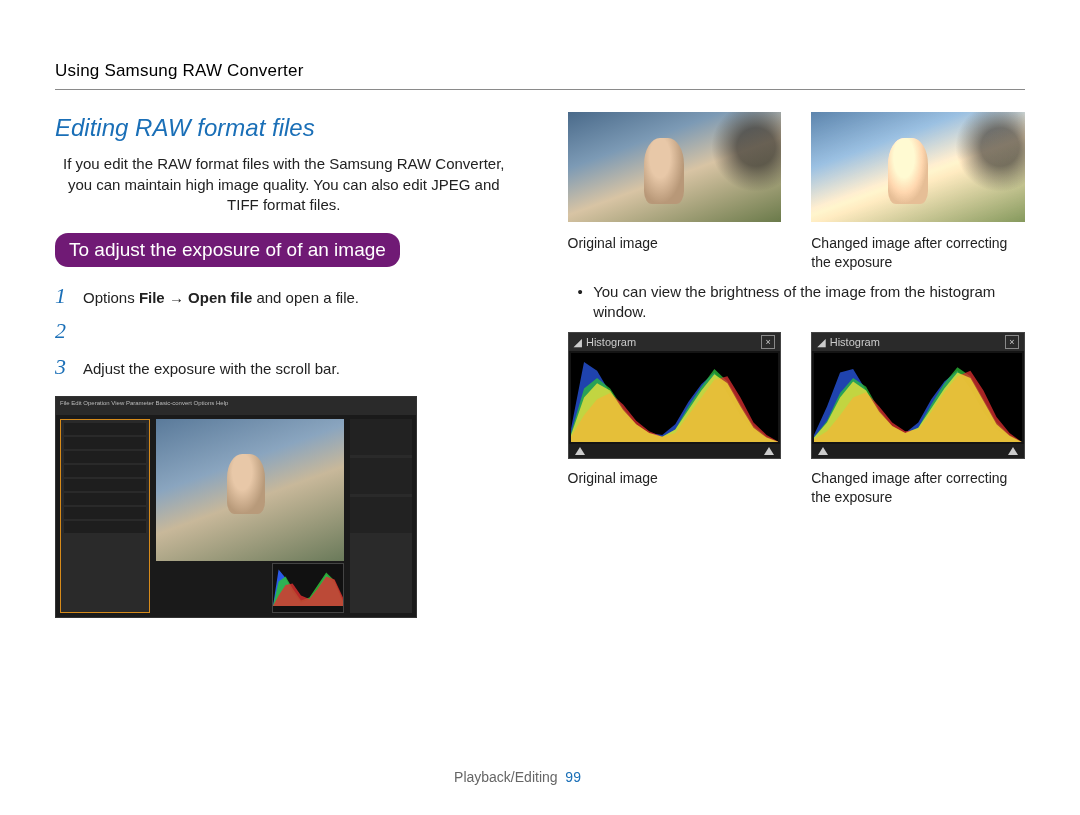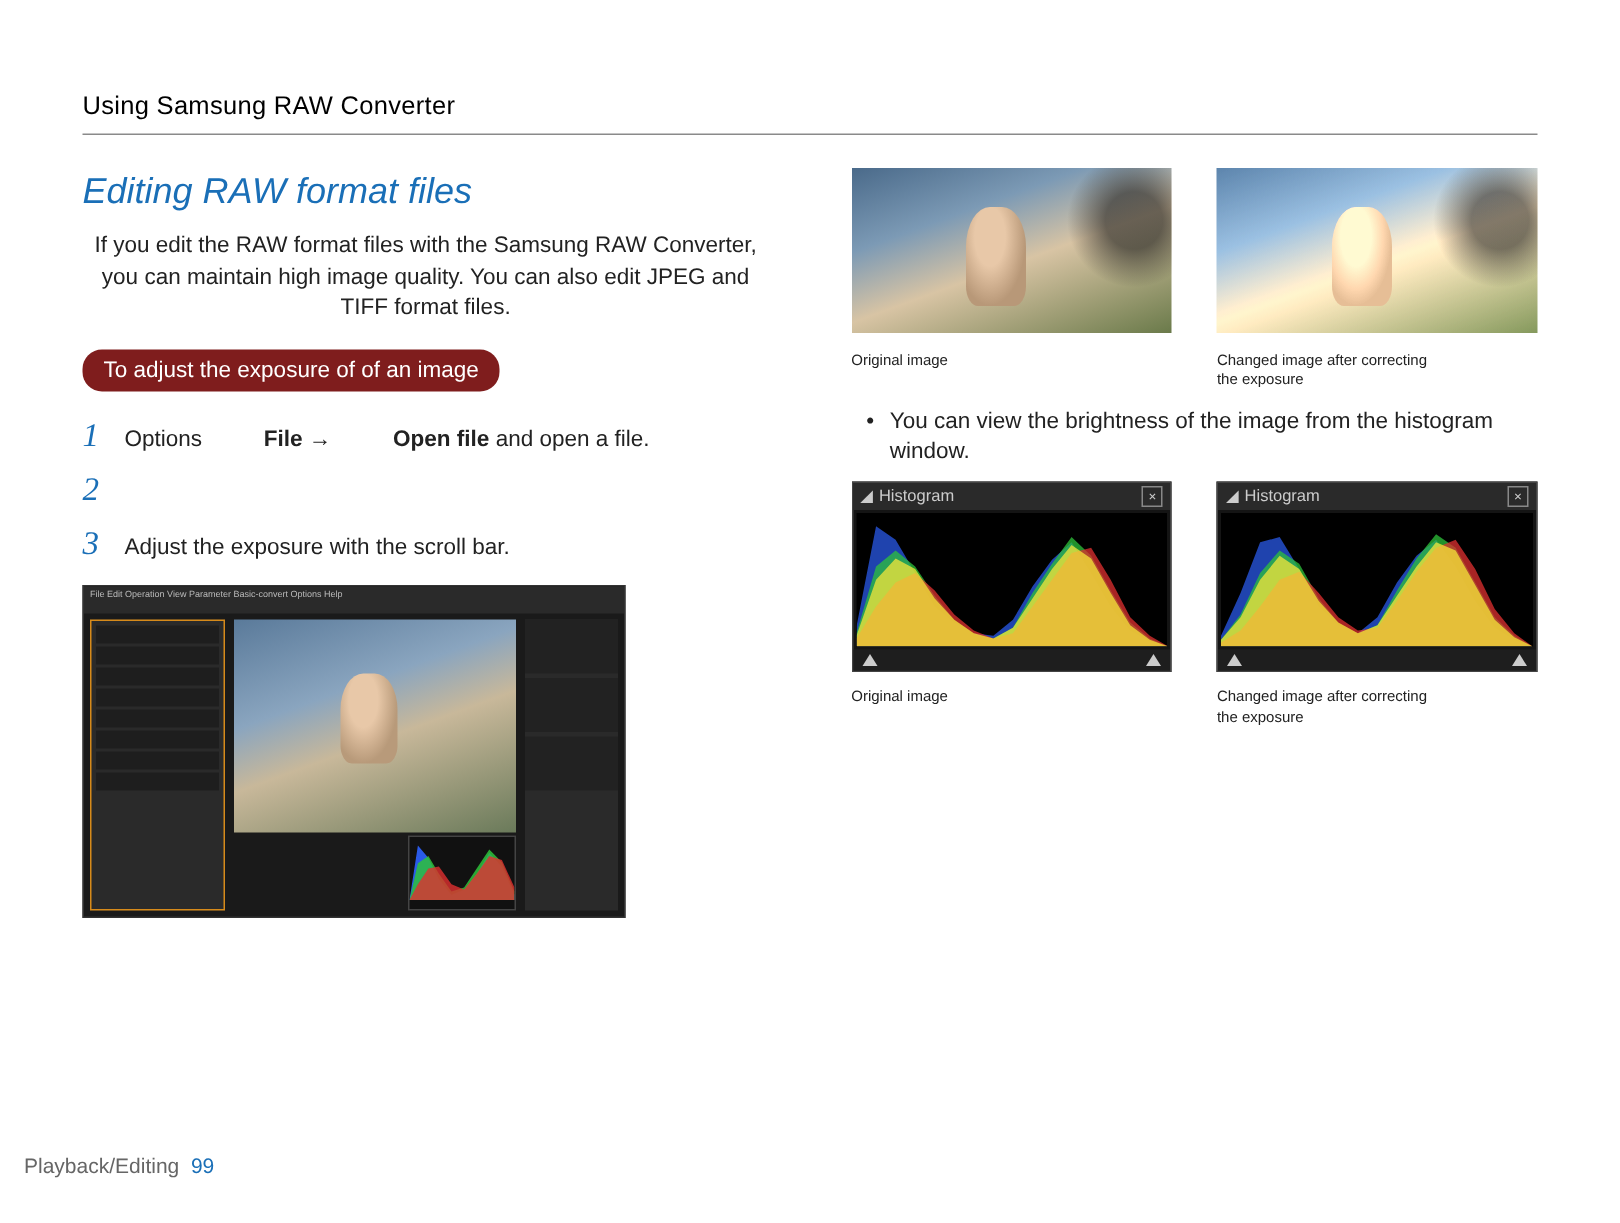--- a/index.html
+++ b/index.html
@@ -38,46 +38,46 @@
     font-weight: 400;
     margin: 0 0 10px 0;
     font-style: italic;
   }
   .intro {
     margin: 0 0 18px 0;
     text-align: center;
   }
   .pill {
     display: inline-block;
-    background: #7f1d1d;
+    background: #701a75;
     color: #fff;
     border-radius: 13px;
     padding: 4px 14px;
-    font-size: 15px;
+    font-size: 19px;
     margin-bottom: 14px;
   }
   ol.steps {
     list-style: none;
     padding: 0;
     margin: 0 0 14px 0;
   }
   ol.steps li {
     display: flex;
     align-items: baseline;
     gap: 10px;
     margin-bottom: 6px;
   }
   .step-num {
     font-size: 22px;
     color: #1a6fb7;
     font-style: italic;
     width: 18px;
     font-family: Georgia, serif;
   }
-  .step-text b { font-weight: 700; margin-left: 37px; }
+  .step-text b { font-weight: 700; }
   .arrow-icon { font-weight: 400; }
   .exposure-icon {
     display: inline-flex;
     align-items: center;
     justify-content: center;
     width: 20px;
     height: 16px;
     background: #000;
     color: #fff;
     font-size: 11px;
@@ -188,21 +188,21 @@
   }
   .sample-photo::after {
     content:"";
     position:absolute;
     right:-20px; top:-10px;
     width:90px; height:90px;
     background: radial-gradient(circle, rgba(30,30,30,0.6) 30%, transparent 70%);
     border-radius:50%;
   }
   .caption {
-    font-size: 10px;
+    font-size: 14px;
     margin-top: 4px;
   }
   .caption .pmode {
     font-weight: 700;
   }
   .bullet {
     display: flex;
     gap: 10px;
     margin: 10px 0 10px 10px;
   }
@@ -255,22 +255,23 @@
   }
   .tri {
     width:0; height:0;
     border-left:5px solid transparent;
     border-right:5px solid transparent;
     border-bottom:8px solid #ccc;
   }
   .footer {
     position: absolute;
     bottom: 28px;
-    left: 16px;
+    left: 0;
     width: 1035px;
+    text-align: center;
     font-size: 14px;
     color: #666;
   }
   .footer .pn { color: #1a6fb7; }
 </style>
 </head>
 <body>
 
 <div class="breadcrumb">Using Samsung RAW Converter</div>
 

